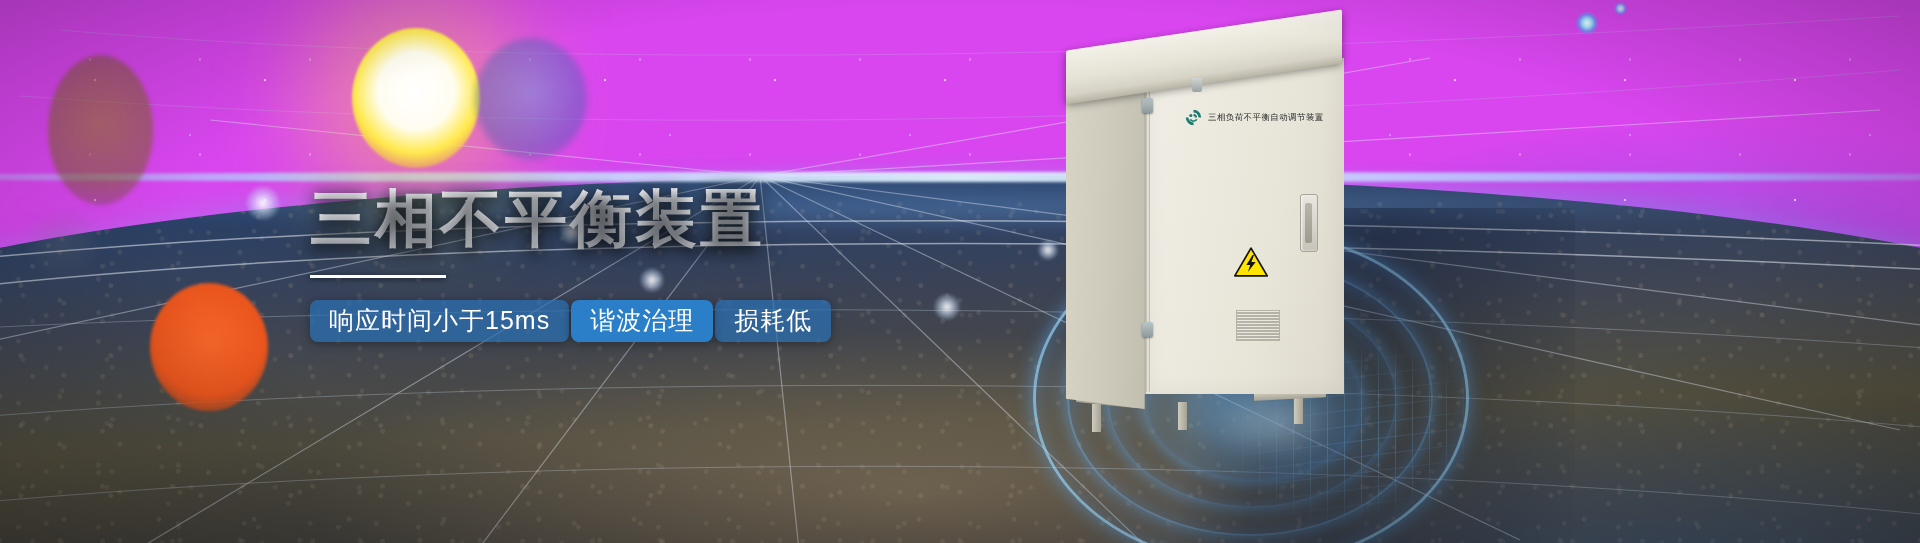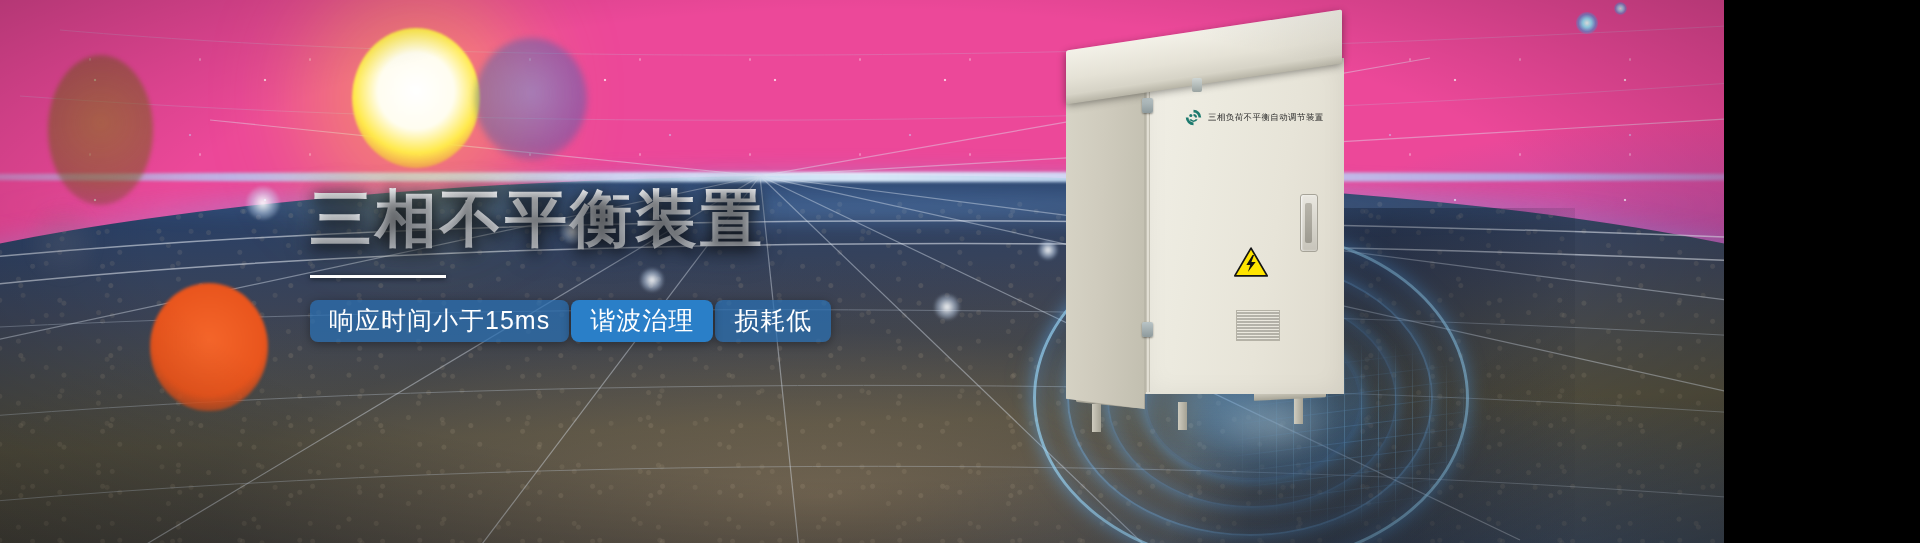--- a/index.html
+++ b/index.html
@@ -1,22 +1,22 @@
 <!DOCTYPE html>
 <html><head>
 <meta charset="utf-8">
 <style>
   html,body{margin:0;padding:0;background:#000;}
   body{font-family:"Liberation Sans","DejaVu Sans",sans-serif;}
 
   #banner{
     position:relative;
-    width:1724px;height:543px;
+    width:1920px;height:543px;
     overflow:hidden;
-    background:#ec4899;
+    background:#d946ef;
   }
 
   
   .sky{
     position:absolute;inset:0;
     background:
       radial-gradient(ellipse 760px 420px at 1520px 430px, rgba(30,95,185,.55) 0%, rgba(12,40,95,.30) 45%, rgba(0,0,0,0) 72%),
       radial-gradient(ellipse 900px 380px at 840px 150px, rgba(12,30,70,.85) 0%, rgba(2,5,16,0) 70%),
       linear-gradient(178deg,#03040b 0%,#050a19 28%,#071231 55%,#0a1c44 78%,#0d2photo 100%),
       linear-gradient(180deg,#03040b 0%,#050a19 30%,#061028 55%,#0a1b40 80%,#0b1d45 100%);

